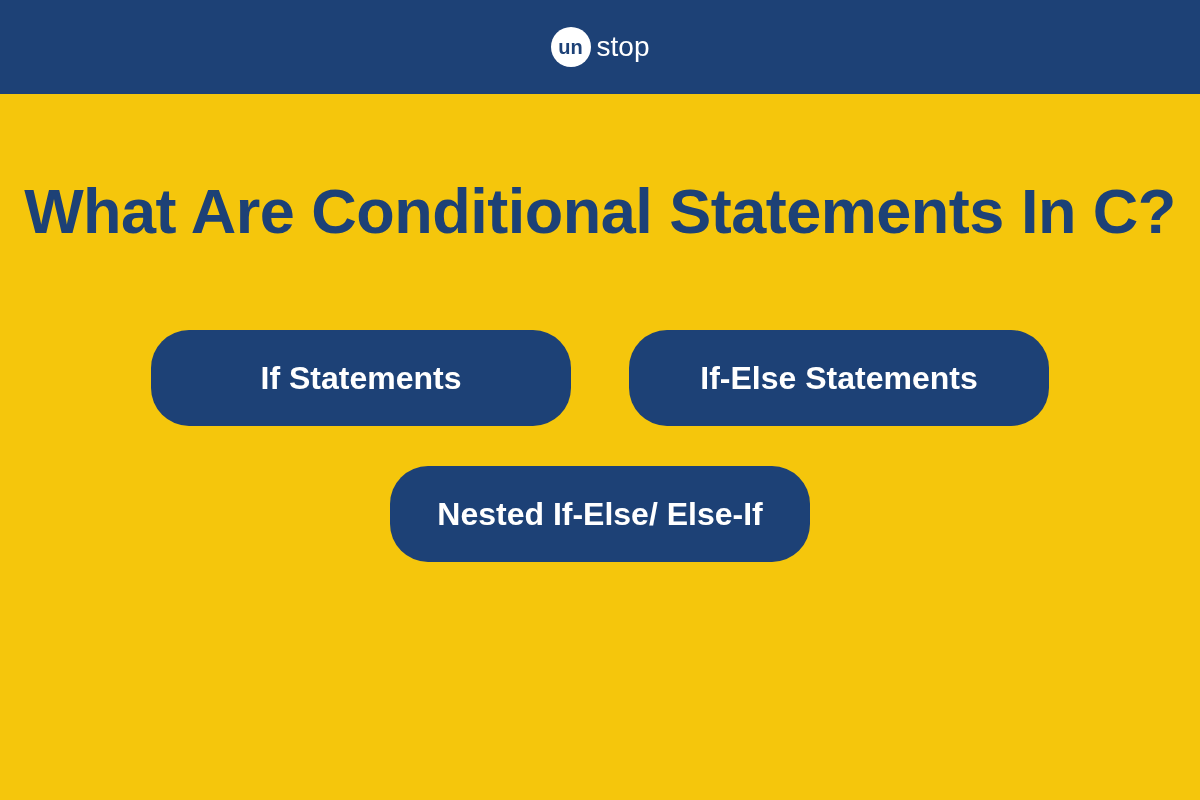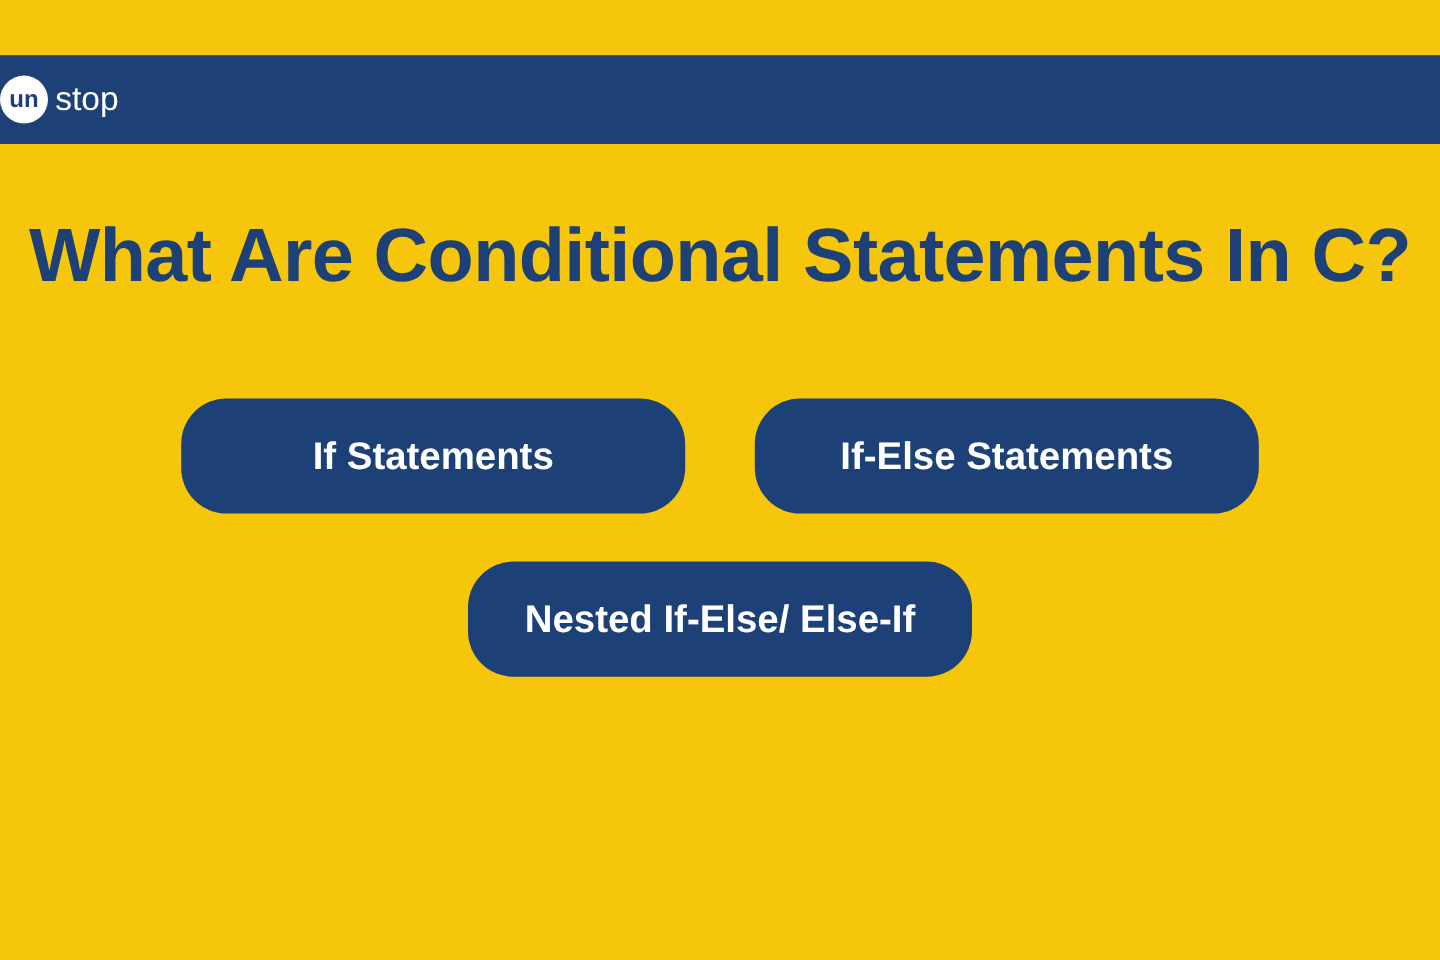--- a/index.html
+++ b/index.html
@@ -9,25 +9,25 @@
       font-family: Arial, Helvetica, sans-serif;
     }
     body {
       width: 1200px;
       height: 800px;
       background: #f5c60c;
       overflow: hidden;
     }
     .header {
       width: 100%;
-      height: 74px;
+      height: 94px;
       background: #1d4176;
       display: flex;
       align-items: center;
-      margin-top: 46px;
+      justify-content: center;
     }
     .logo {
       display: flex;
       align-items: center;
       gap: 2px;
     }
     .logo-circle {
       width: 40px;
       height: 40px;
       border-radius: 50%;
@@ -43,21 +43,21 @@
       color: #ffffff;
       font-weight: 400;
       font-size: 28px;
       margin-left: 4px;
     }
     .main {
       width: 100%;
       display: flex;
       flex-direction: column;
       align-items: center;
-      padding-top: 56px;
+      padding-top: 80px;
     }
     .title {
       color: #1d4176;
       font-size: 63px;
       font-weight: 800;
       text-align: center;
       line-height: 1.18;
       margin-bottom: 82px;
       letter-spacing: -0.5px;
     }

